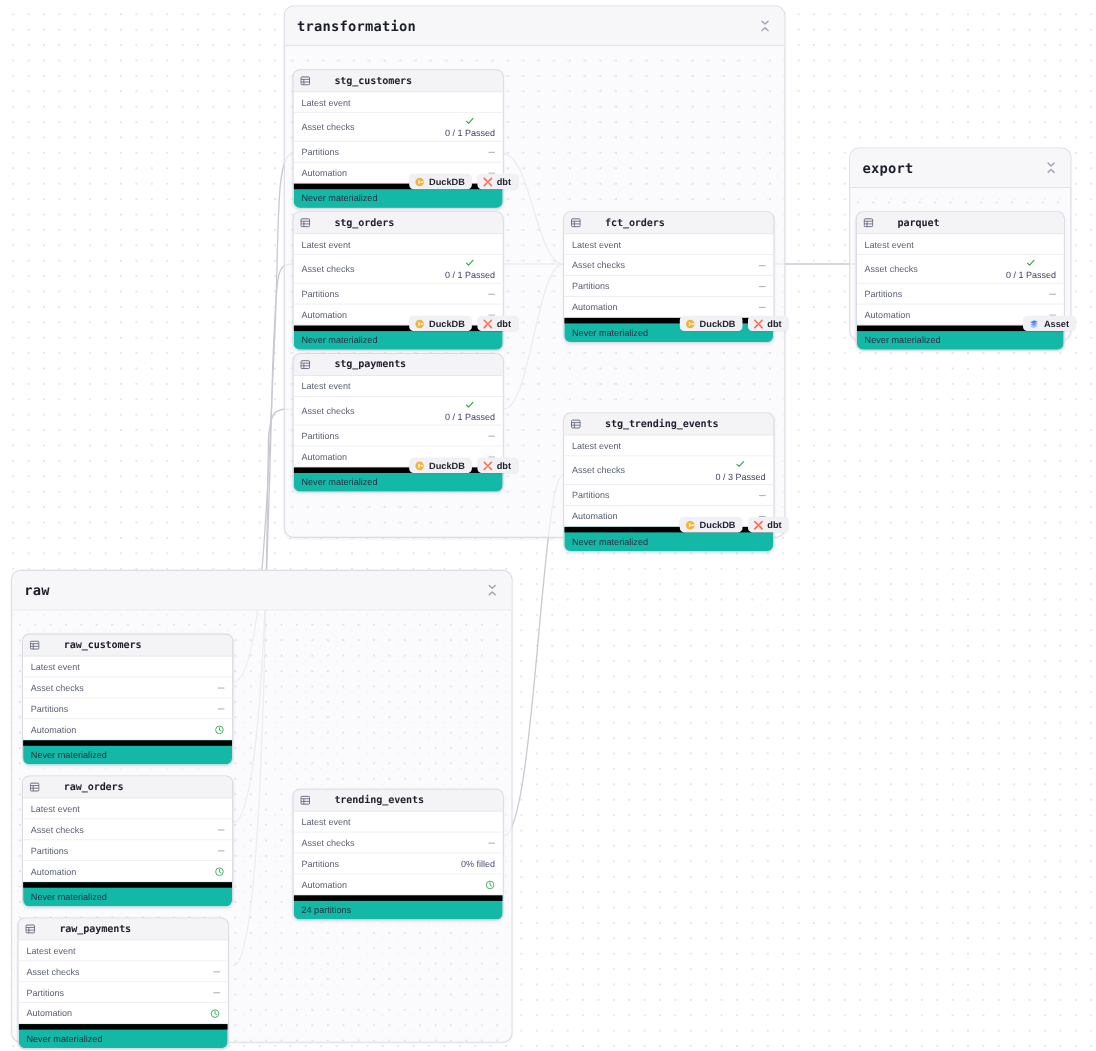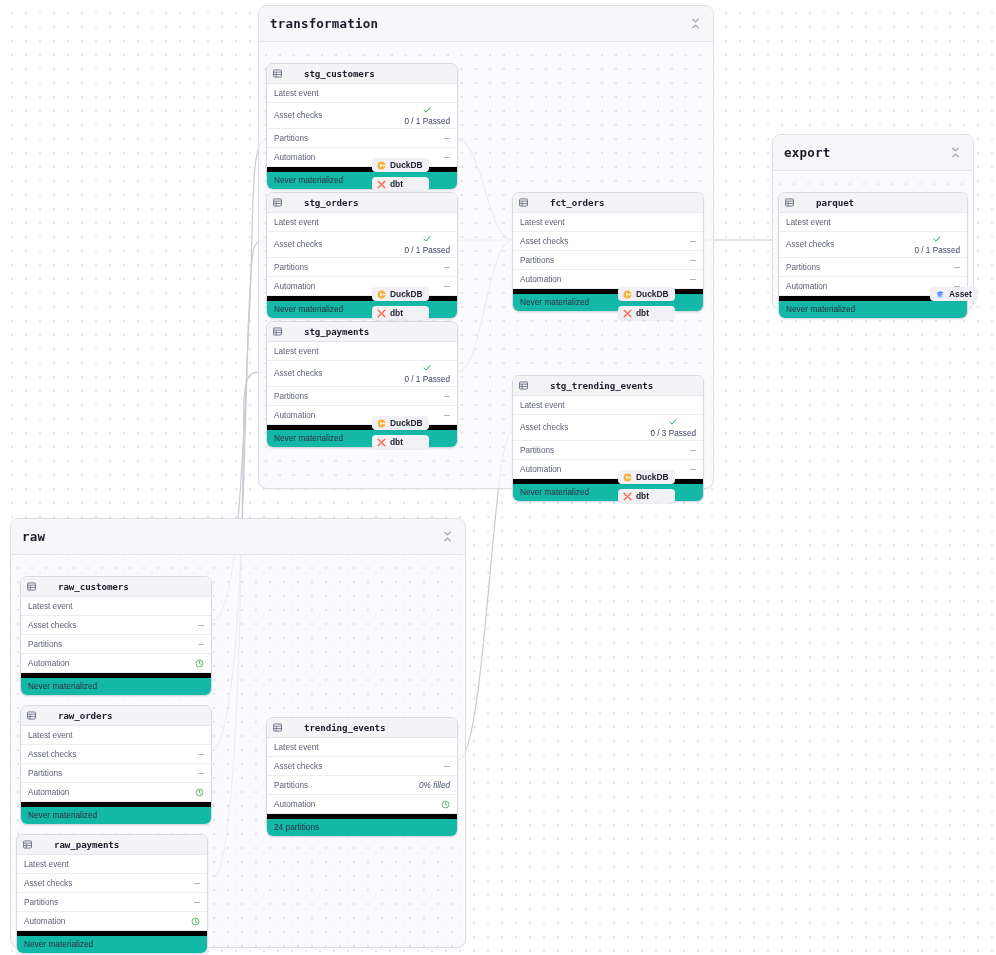--- a/index.html
+++ b/index.html
@@ -103,34 +103,33 @@
   .row-value {
     color: #3b3f54;
     font-size: 8.2px;
     display: flex;
     align-items: center;
     gap: 3px;
     flex-direction: column;
   }
   .row-value.muted { color: #a7aab8; font-size: 9px; line-height: 6px; }
   .row-value.passed { color: #3b3f66; }
-  .row-value.filled { color: #4a4f7a; font-style: italic; }
+  .row-value.filled { color: #4a4f7a; }
   .node-foot {
     padding: 3px 7px 3.5px 7px;
     background: #14b8a6;
     border-top: 5px solid #000000;
     color: #2c2f40;
     font-size: 8.3px;
   }
   
   .badges {
     position: absolute;
     display: flex;
     gap: 5px;
-    flex-direction: column;
   }
   .badge {
     display: inline-flex;
     align-items: center;
     gap: 4px;
     background: #f1f1f5;
     border-radius: 4px;
     padding: 2px 6px 2px 5px;
     font-size: 8.4px;
     font-weight: 700;

